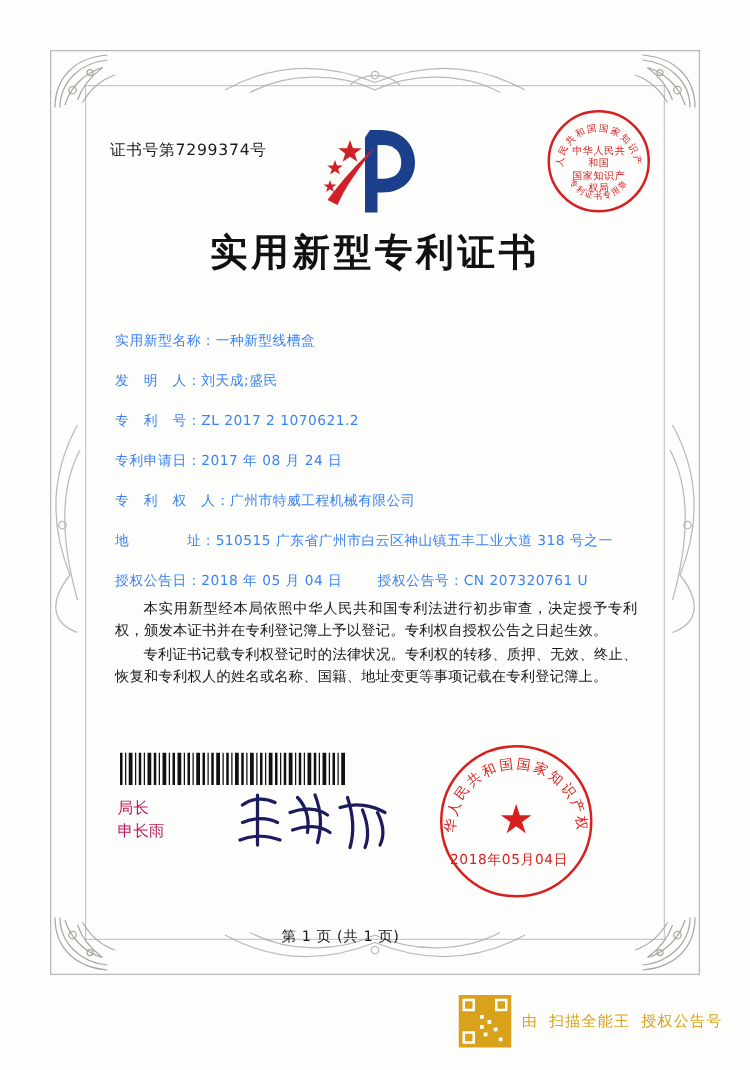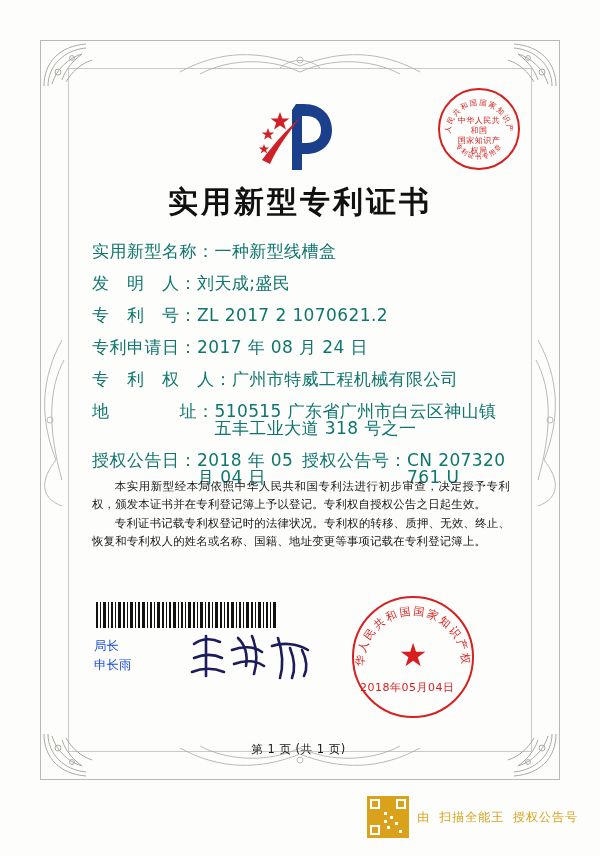--- a/index.html
+++ b/index.html
@@ -104,24 +104,24 @@
     font-size: 30px;
     font-weight: bold;
     letter-spacing: 3px;
     color: #111;
     font-family: "DejaVu Serif", "Liberation Serif", serif;
   }
 
   
   .fields {
     position: absolute;
-    left: 92px; top: 243px;
+    left: 92px; top: 264px;
     width: 420px;
-    font-size: 17px;
-    color: #0f766e;
+    font-size: 11px;
+    color: #3b82f6;
     line-height: 17px;
   }
   .field-row {
     display: flex;
     margin-bottom: 15px;
     align-items: flex-start;
   }
   .field-label {
     white-space: pre;
     flex: 0 0 auto;
@@ -158,21 +158,21 @@
     width: 180px; height: 26px;
   }
   .barcode svg { width: 100%; height: 100%; display:block; }
 
   
   .sig-label {
     position: absolute;
     left: 94px; top: 636px;
     font-size: 12.5px;
     line-height: 19px;
-    color: #1d4ed8;
+    color: #be185d;
   }
   .sig-hand {
     position: absolute;
     left: 186px; top: 628px;
     width: 130px; height: 56px;
     color: #1b1b5e;
   }
   .sig-hand svg { width:100%; height:100%; display:block; }
 
   
@@ -209,21 +209,20 @@
   }
 
   .page-foot {
     position: absolute;
     left: 0; top: 742px;
     width: 545px;
     text-align: center;
     font-size: 11.5px;
     color: #1a1a1a;
     letter-spacing: .5px;
-    margin-left: 26px;
   }
 
   
   .watermark {
     position: absolute;
     right: 18px; bottom: 18px;
     display: flex;
     align-items: center;
     gap: 8px;
   }
@@ -335,20 +334,21 @@
   <div class="edge-orn edge-right">
     <svg viewBox="0 0 34 180">
         <g fill="none" stroke="currentColor" stroke-width="1">
       <path d="M28 10 C6 50 6 90 22 130 C6 150 6 168 28 176"></path>
       <path d="M30 30 C14 60 14 100 28 150"></path>
       <circle cx="16" cy="90" r="3"></circle>
     </g>
       </svg>
   </div>
 
+  <div class="cert-no">证书号第7299374号</div>
 
   <div class="logo">
     <svg viewBox="0 0 92 76">
       <path d="M44 4 L52 4 C70 4 80 16 80 30 C80 44 70 54 54 54 L50 54 L50 70 L40 70 L40 10 Z" fill="#1b3f8b"></path>
       <path d="M50 16 L54 16 C64 16 69 22 69 30 C69 38 64 43 54 43 L50 43 Z" fill="#fdfdfb"></path>
       <path d="M10 60 C22 44 34 30 48 18 C34 36 24 50 18 64 Z" fill="#cf2127"></path>
       <polygon fill="#cf2127" points="28,12 30.4,18.6 37.4,18.6 31.8,22.8 33.9,29.4 28,25.4 22.1,29.4 24.2,22.8 18.6,18.6 25.6,18.6"></polygon>
       <polygon fill="#cf2127" points="16,28 17.6,32.4 22.3,32.4 18.5,35.2 19.9,39.6 16,36.9 12.1,39.6 13.5,35.2 9.7,32.4 14.4,32.4"></polygon>
       <polygon fill="#cf2127" points="12,44 13.3,47.6 17.1,47.6 14,49.9 15.2,53.5 12,51.3 8.8,53.5 10,49.9 6.9,47.6 10.7,47.6"></polygon>
     </svg>

